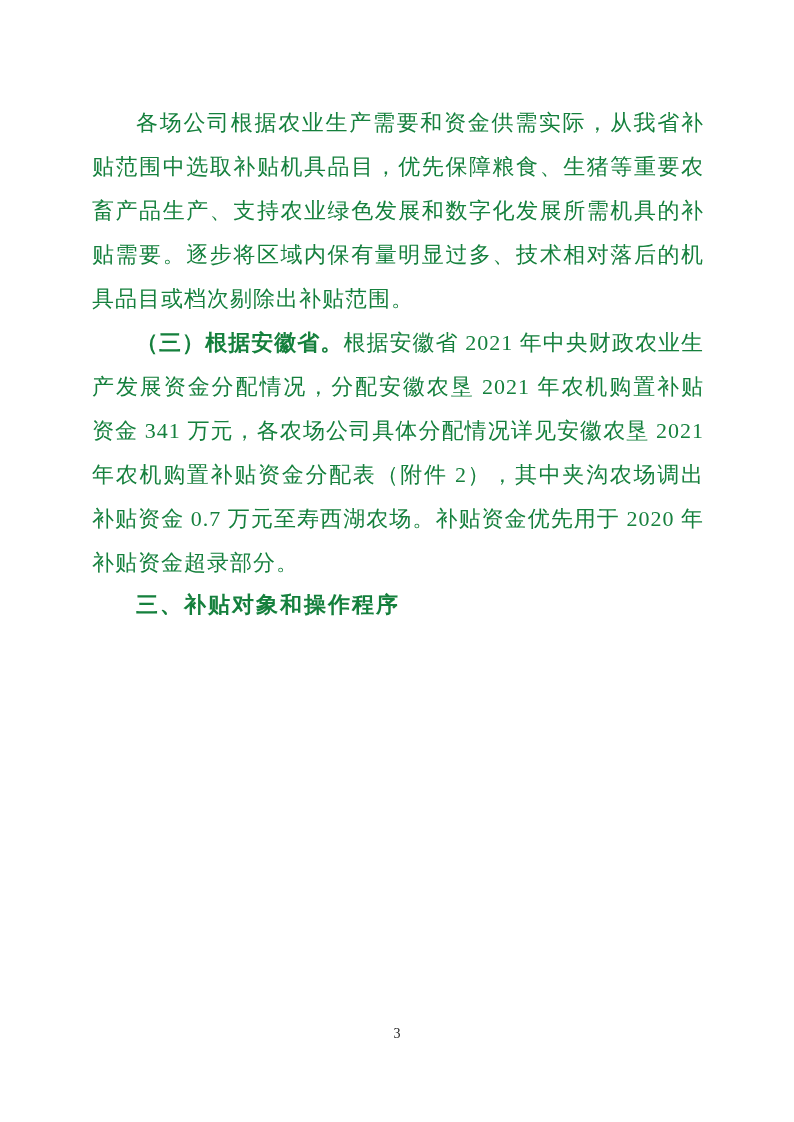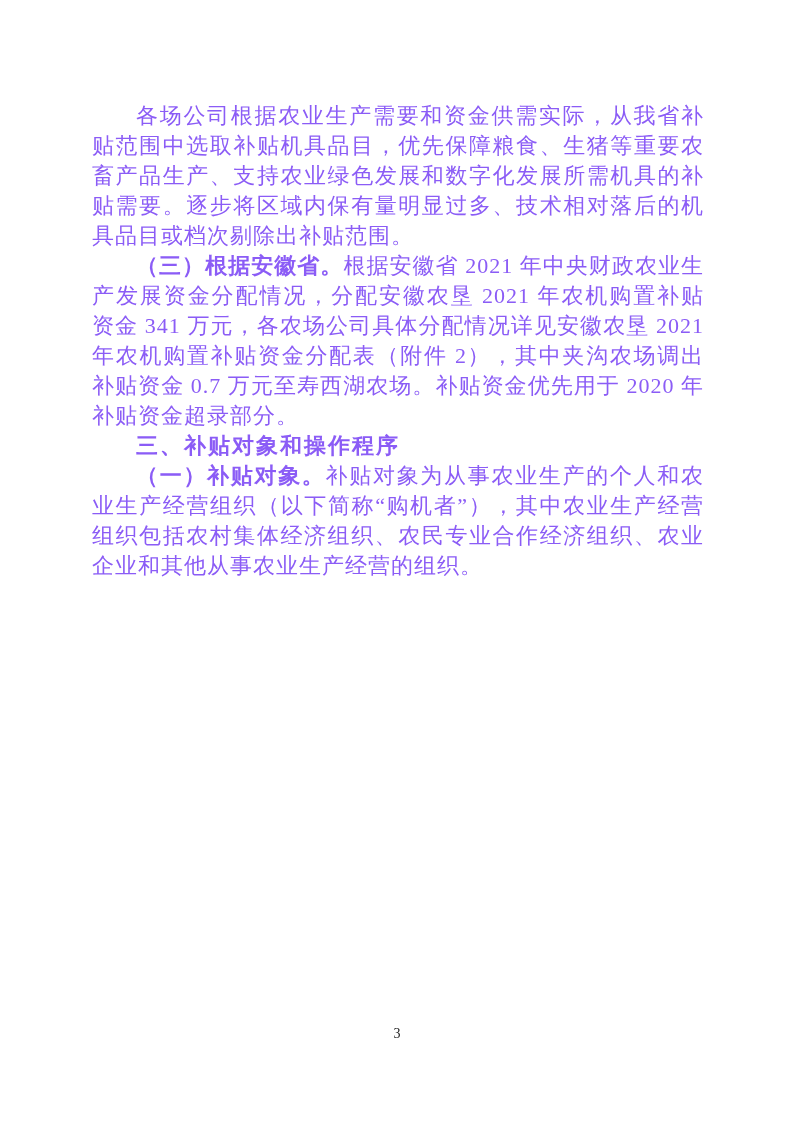--- a/index.html
+++ b/index.html
@@ -17,33 +17,33 @@
     overflow: hidden;
   }
   .content {
     position: absolute;
     top: 101px;
     left: 92px;
     width: 612px;
   }
   .para {
     font-size: 22px;
-    line-height: 30px;
+    line-height: 44px;
     letter-spacing: 1px;
     text-align: justify;
     text-justify: inter-character;
     text-indent: 2em;
-    color: #8b5cf6;
+    color: #15803d;
   }
   .para .lead {
     font-weight: bold;
   }
   .para.heading {
     font-weight: bold;
-    font-family: Liberation Sans, sans-serif;
+    font-family: Liberation Mono, monospace;
     letter-spacing: 2px;
   }
   .page-number {
     position: absolute;
     top: 1026px;
     left: 0;
     width: 100%;
     text-align: center;
     font-size: 14px;
     color: #222222;
@@ -56,18 +56,17 @@
 <div class="page">
   <div class="content">
 
     <p class="para"><span class="lead"></span><span>各场公司根据农业生产需要和资金供需实际，从我省补贴范围中选取补贴机具品目，优先保障粮食、生猪等重要农畜产品生产、支持农业绿色发展和数字化发展所需机具的补贴需要。逐步将区域内保有量明显过多、技术相对落后的机具品目或档次剔除出补贴范围。</span></p>
 
 
     <p class="para"><span class="lead">（三）根据安徽省。</span><span>根据安徽省 2021 年中央财政农业生产发展资金分配情况，分配安徽农垦 2021 年农机购置补贴资金 341 万元，各农场公司具体分配情况详见安徽农垦 2021 年农机购置补贴资金分配表（附件 2），其中夹沟农场调出补贴资金 0.7 万元至寿西湖农场。补贴资金优先用于 2020 年补贴资金超录部分。</span></p>
 
     <p class="para heading"><span class="lead">三、补贴对象和操作程序</span><span></span></p>
 
-    <p class="para"><span class="lead">（一）补贴对象。</span><span>补贴对象为从事农业生产的个人和农业生产经营组织（以下简称“购机者”），其中农业生产经营组织包括农村集体经济组织、农民专业合作经济组织、农业企业和其他从事农业生产经营的组织。</span></p>
 
   </div>
 
   <div class="page-number">3</div>
 </div>
 
 </body></html>

